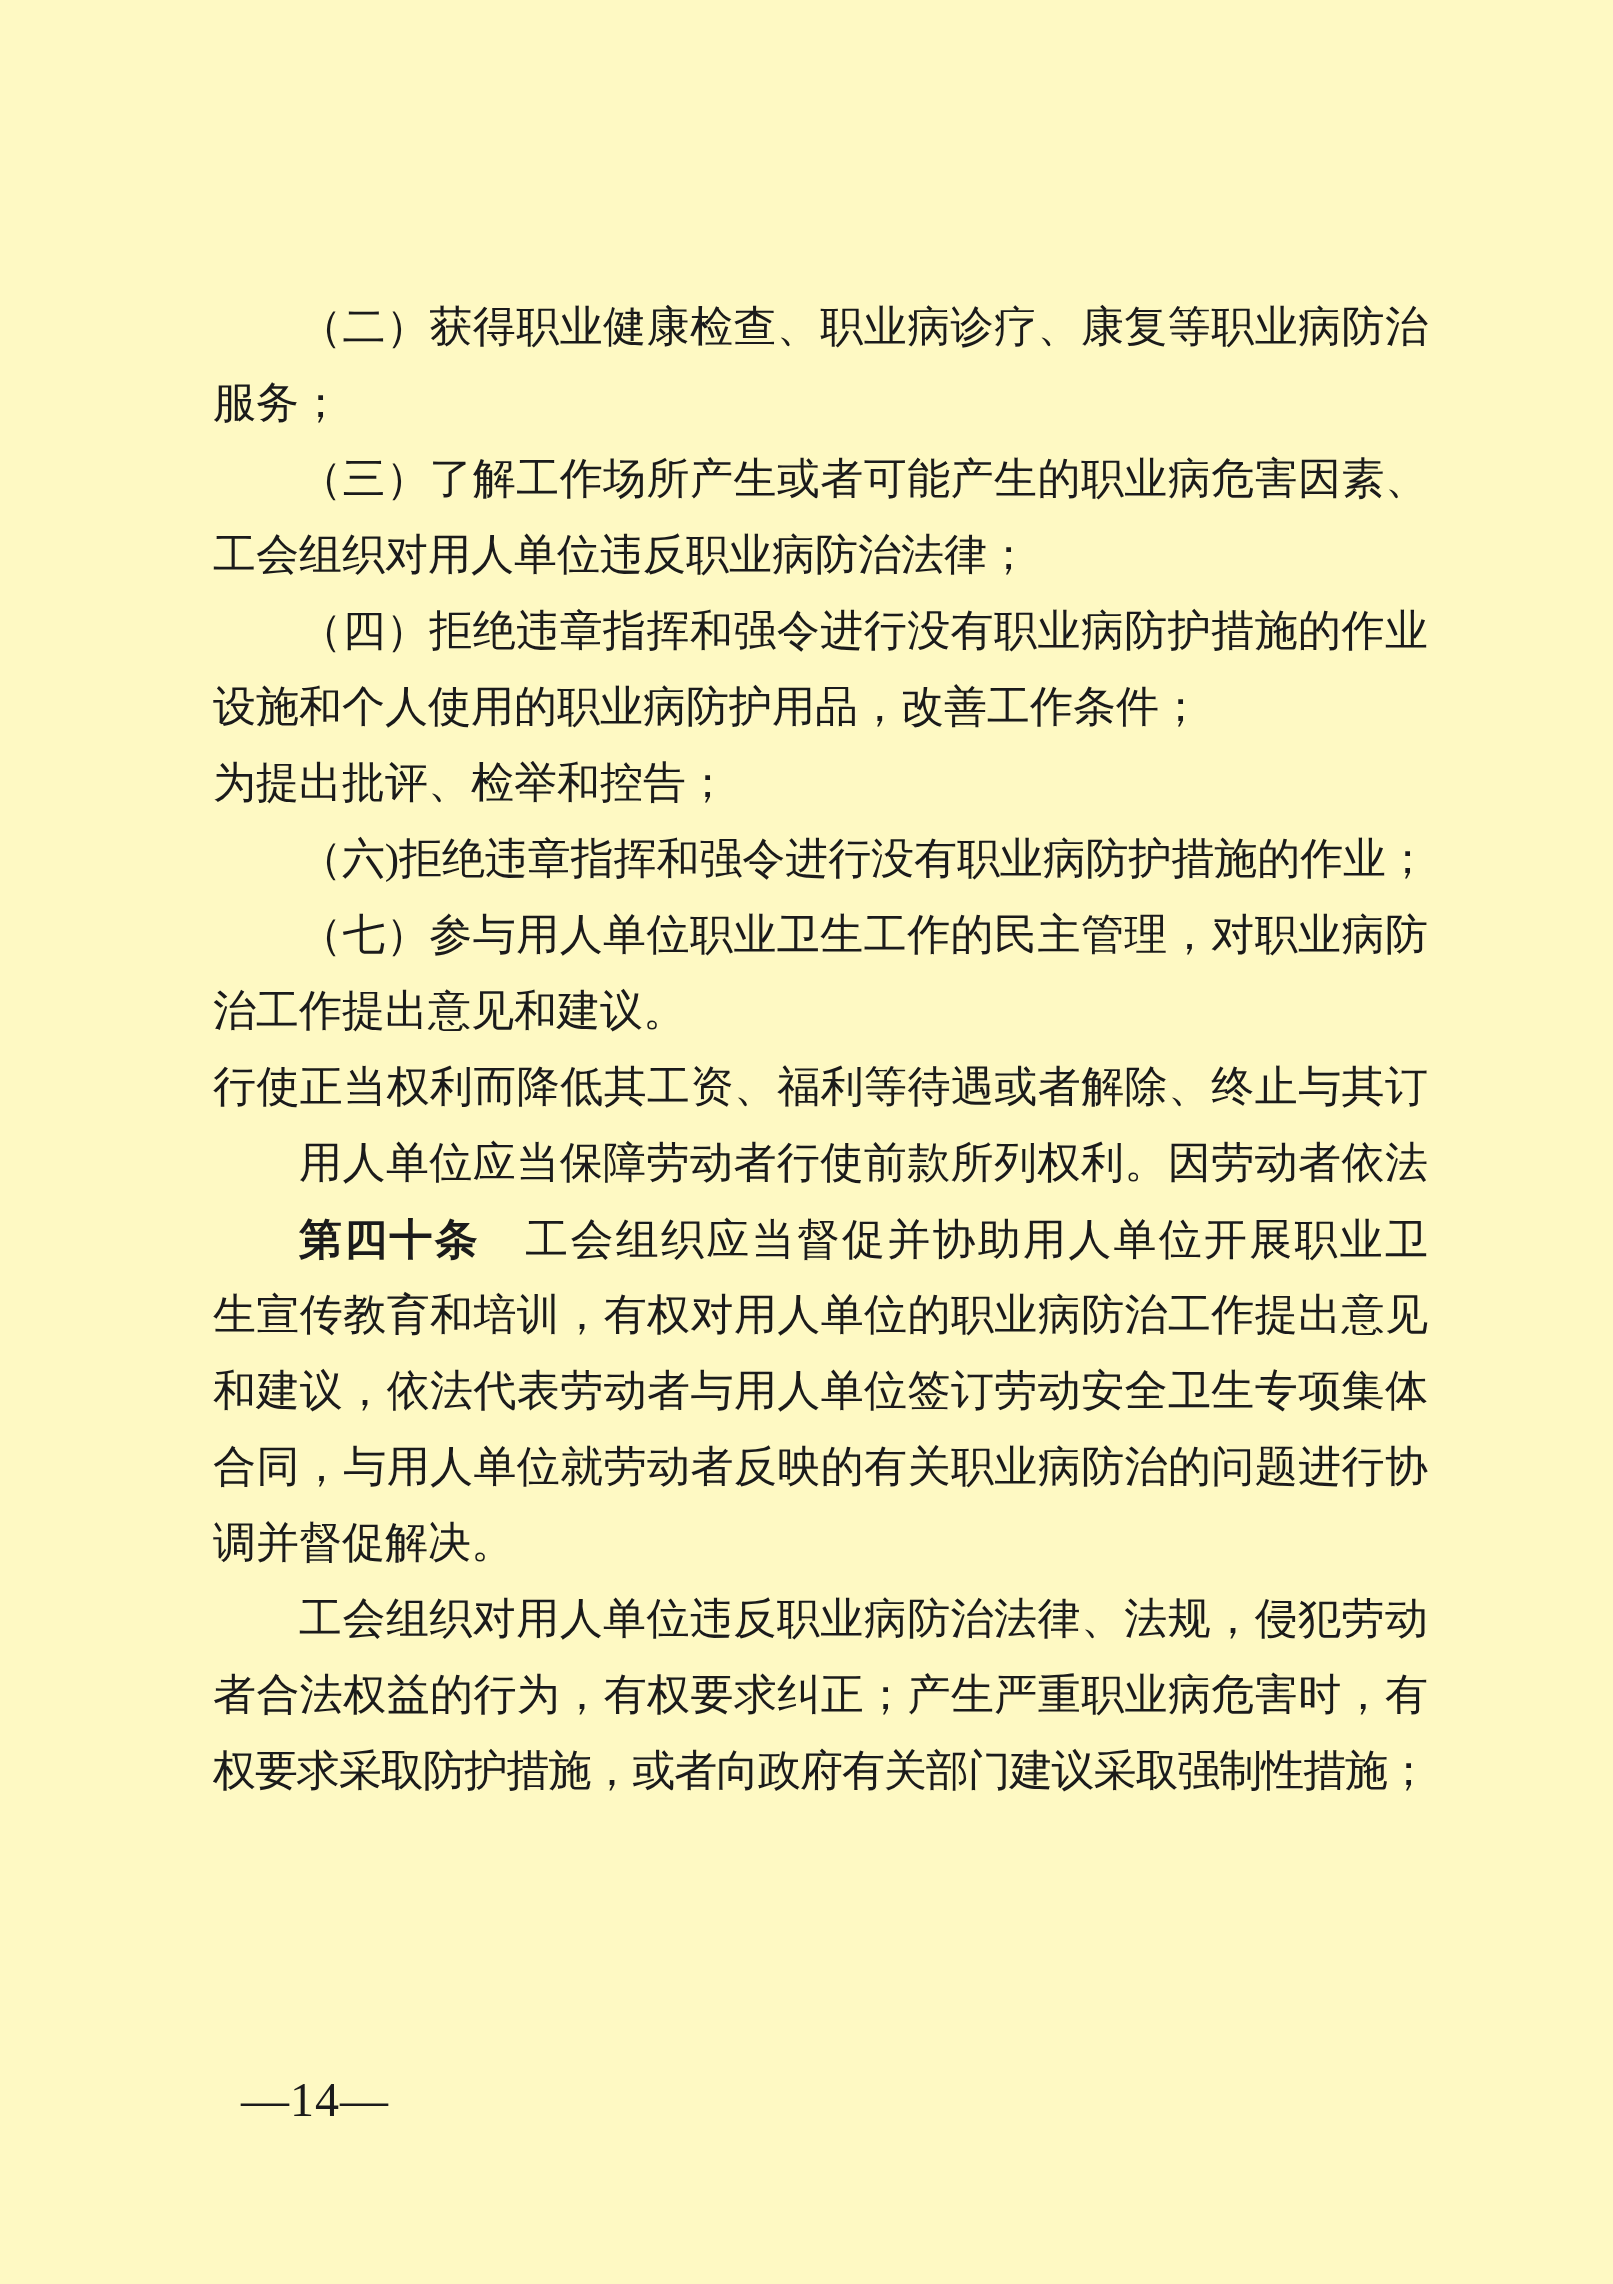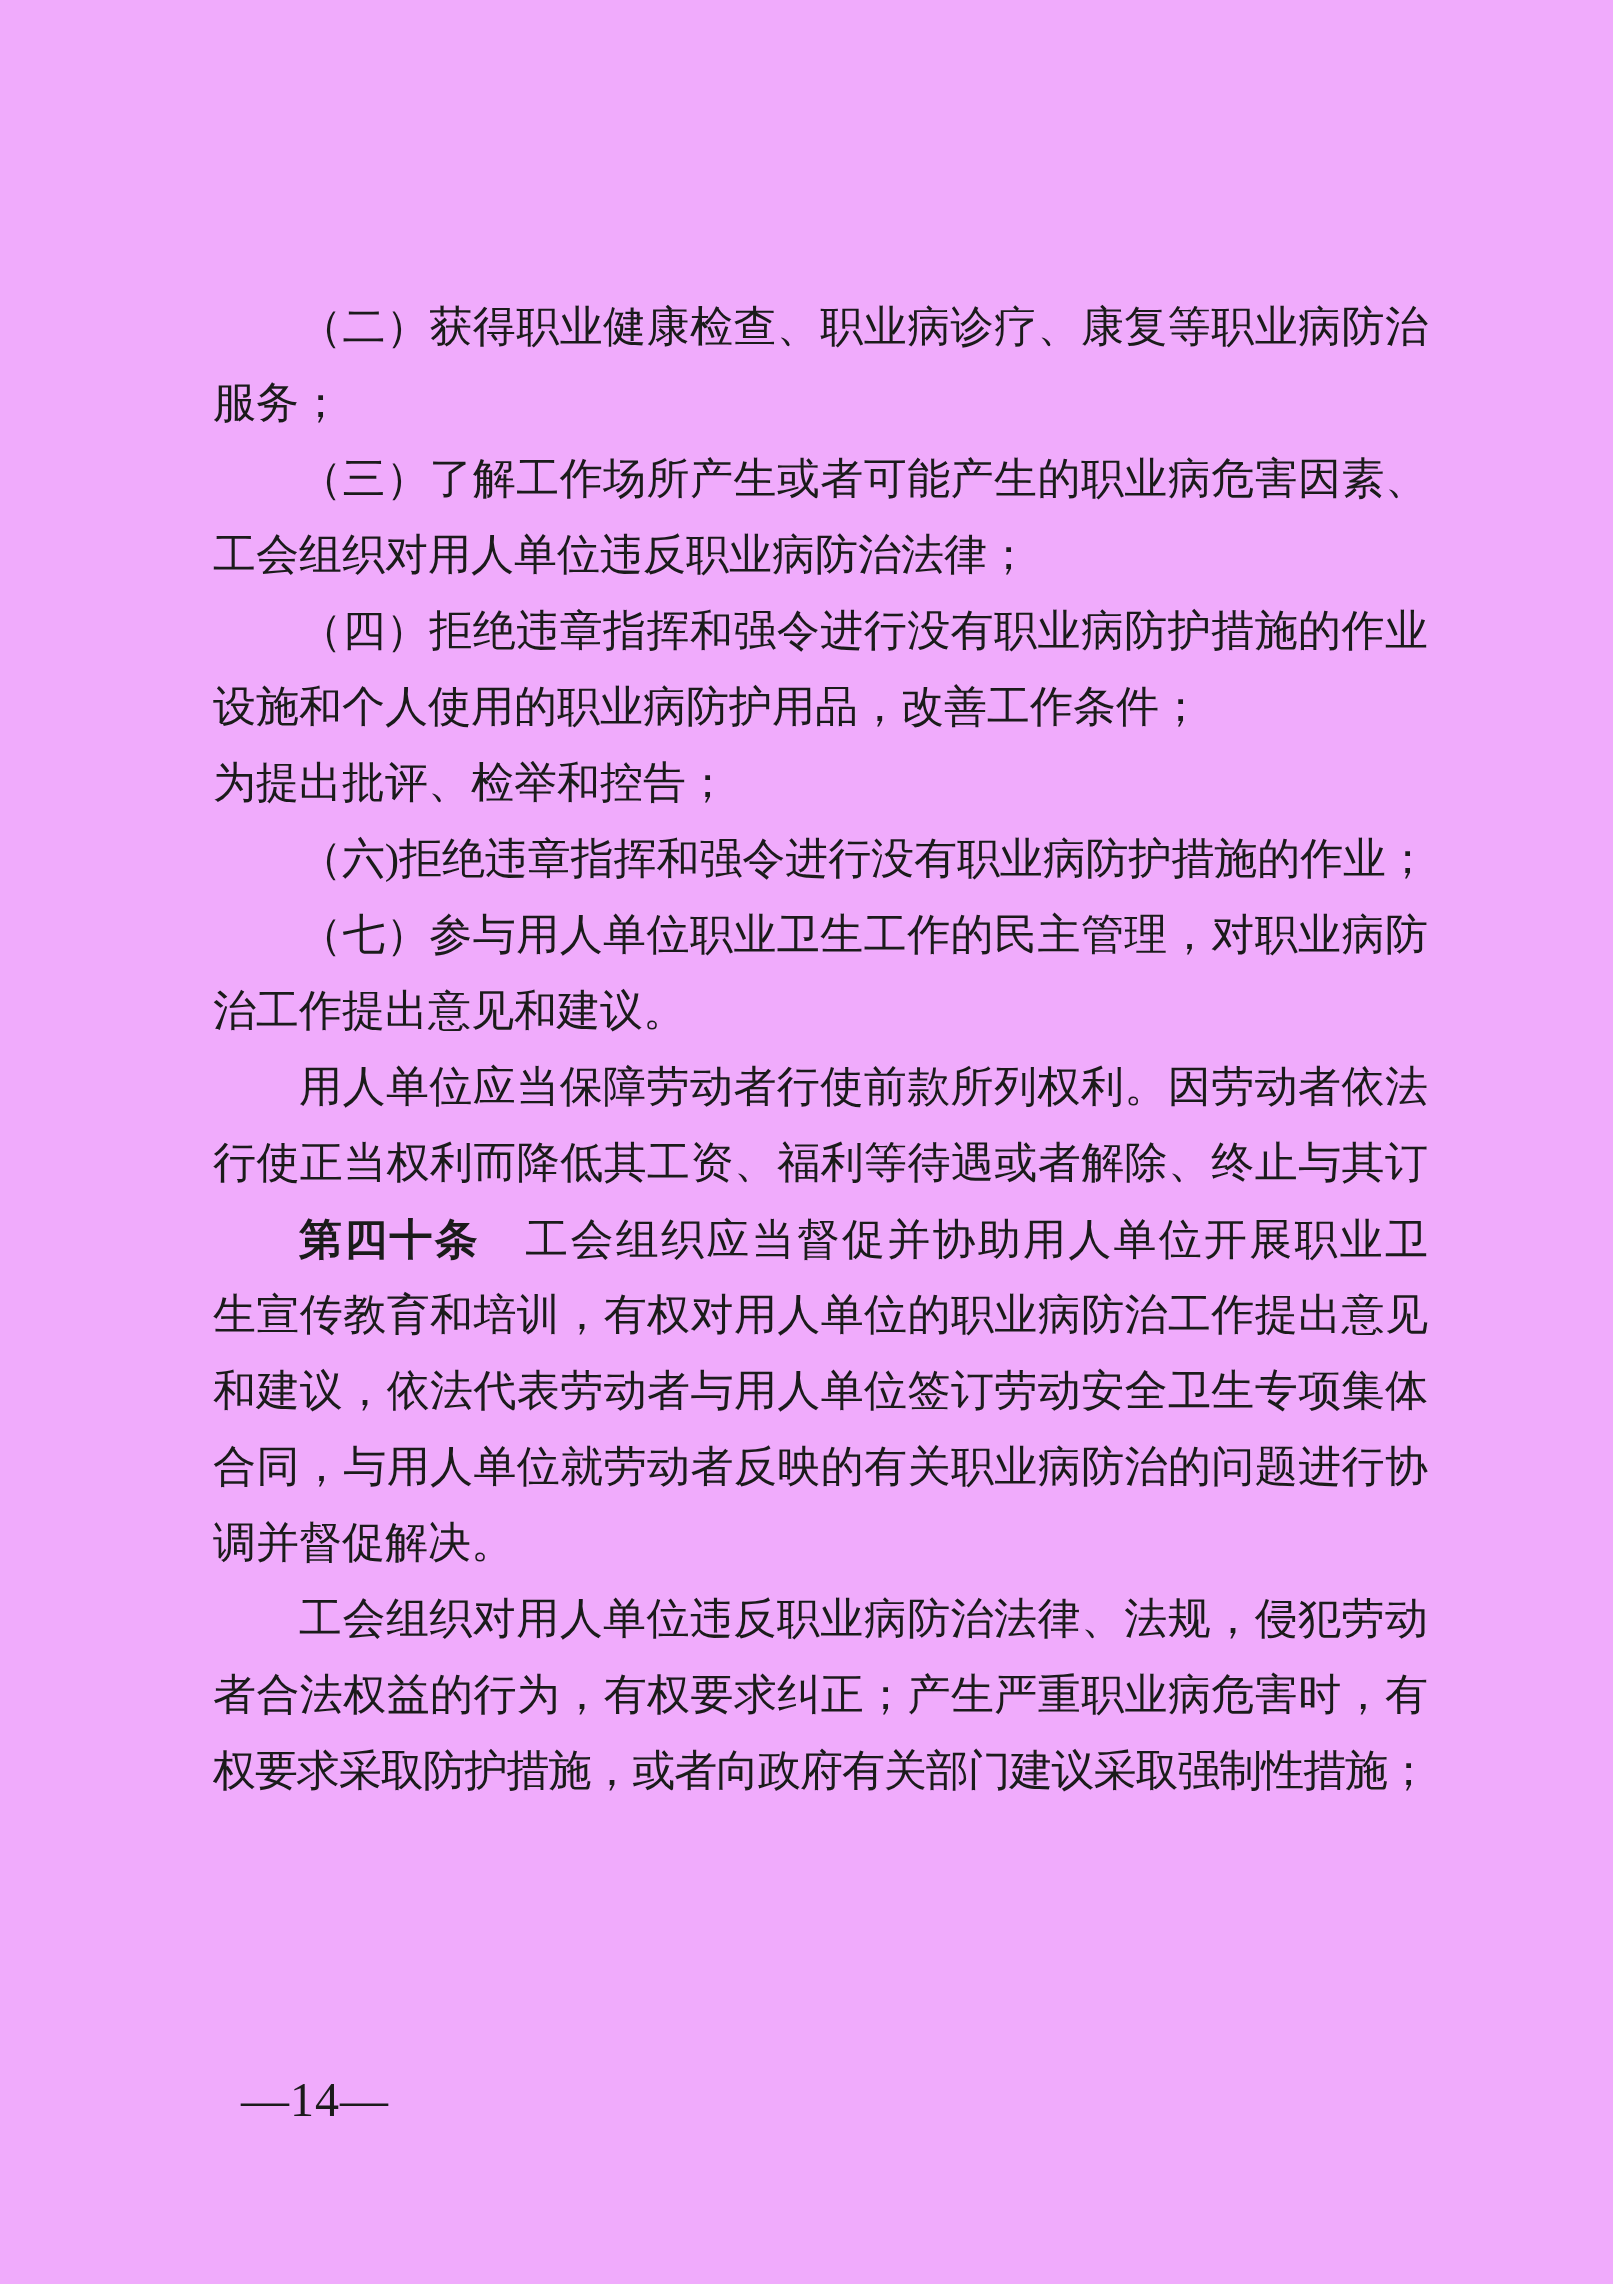--- a/index.html
+++ b/index.html
@@ -12,21 +12,21 @@
     background: #ffffff;
     position: relative;
     overflow: hidden;
     font-family: "Liberation Serif", "DejaVu Serif", serif;
   }
   .page {
     position: absolute;
     left: 0; top: 0;
     width: 1613px;
     height: 2285px;
-    background: #f0abfc;
+    background: #fef9c3;
   }
   .text-block {
     position: absolute;
     left: 213px;
     top: 289px;
     width: 1215px;
     color: #1b1b1b;
   }
   .line {
     font-size: 43px;
@@ -68,22 +68,22 @@
       <div class="line indent justify"><span>（二）获得职业健康检查、职业病诊疗、康复等职业病防治</span></div>
       <div class="line"><span>服务；</span></div>
       <div class="line indent justify"><span>（三）了解工作场所产生或者可能产生的职业病危害因素、</span></div>
       <div class="line"><span>工会组织对用人单位违反职业病防治法律；</span></div>
       <div class="line indent justify"><span>（四）拒绝违章指挥和强令进行没有职业病防护措施的作业</span></div>
       <div class="line"><span>设施和个人使用的职业病防护用品，改善工作条件；</span></div>
       <div class="line"><span>为提出批评、检举和控告；</span></div>
       <div class="line indent justify tight1"><span>（六)拒绝违章指挥和强令进行没有职业病防护措施的作业；</span></div>
       <div class="line indent justify"><span>（七）参与用人单位职业卫生工作的民主管理，对职业病防</span></div>
       <div class="line"><span>治工作提出意见和建议。</span></div>
+      <div class="line justify"><span>行使正当权利而降低其工资、福利等待遇或者解除、终止与其订</span></div>
       <div class="line indent justify"><span>用人单位应当保障劳动者行使前款所列权利。因劳动者依法</span></div>
-      <div class="line justify"><span>行使正当权利而降低其工资、福利等待遇或者解除、终止与其订</span></div>
       <div class="line indent justify"><span class="run-bold">第四十条</span><span>　工会组织应当督促并协助用人单位开展职业卫</span></div>
       <div class="line justify"><span>生宣传教育和培训，有权对用人单位的职业病防治工作提出意见</span></div>
       <div class="line justify"><span>和建议，依法代表劳动者与用人单位签订劳动安全卫生专项集体</span></div>
       <div class="line justify"><span>合同，与用人单位就劳动者反映的有关职业病防治的问题进行协</span></div>
       <div class="line"><span>调并督促解决。</span></div>
       <div class="line indent justify"><span>工会组织对用人单位违反职业病防治法律、法规，侵犯劳动</span></div>
       <div class="line justify"><span>者合法权益的行为，有权要求纠正；产生严重职业病危害时，有</span></div>
       <div class="line justify tight2"><span>权要求采取防护措施，或者向政府有关部门建议采取强制性措施；</span></div>
     </div>
   <div class="footer-page-number">—14—</div>

